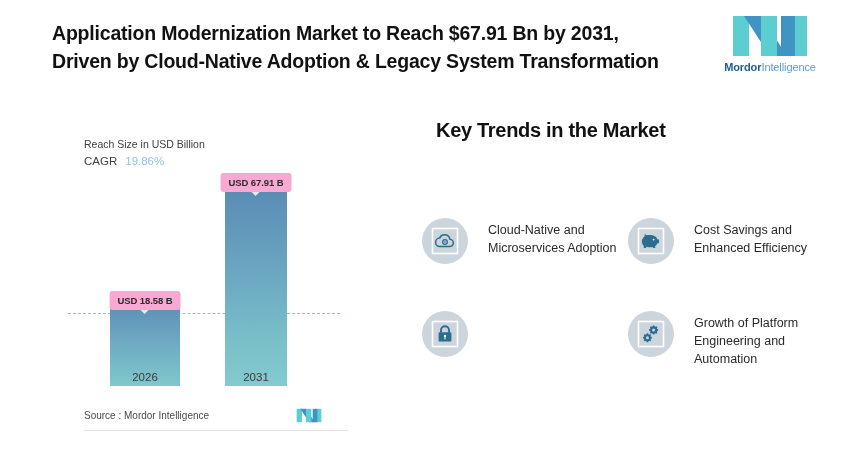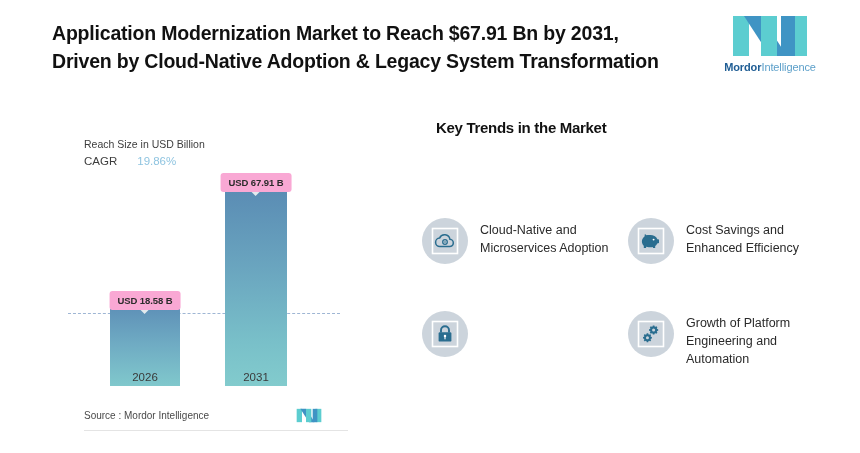--- a/index.html
+++ b/index.html
@@ -79,21 +79,21 @@
   }
   .chart-cagr {
     position: absolute;
     left: 22px; top: 47px;
     font-size: 11.5px;
     color: #3d3d3d;
     white-space: nowrap;
   }
   .chart-cagr .cagr-val {
     color: #8fc4e0;
-    margin-left: 20px;
+    margin-left: 8px;
   }
 
   .plot {
     position: absolute;
     left: 0; top: 58px;
     width: 282px; height: 220px;
   }
   .dashline {
     position: absolute;
     left: 6px;
@@ -162,38 +162,38 @@
 
   
   .trends {
     position: absolute;
     left: 404px; top: 108px;
     width: 430px; height: 300px;
   }
   .trends-title {
     position: absolute;
     left: 32px; top: 11px;
-    font-size: 15px;
+    font-size: 20px;
     font-weight: bold;
     color: #111111;
     letter-spacing: -0.3px;
     white-space: nowrap;
   }
   .trend-grid {
     position: absolute;
     left: 18px; top: 108px;
     width: 412px;
     display: grid;
     grid-template-columns: 206px 206px;
     grid-template-rows: 93px 93px;
   }
   .trend-item {
     display: flex;
     align-items: flex-start;
-    gap: 12px;
+    gap: 20px;
   }
   .trend-circle {
     flex: 0 0 auto;
     width: 46px; height: 46px;
     border-radius: 50%;
     background: #ccd4dc;
     display: flex;
     align-items: center;
     justify-content: center;
     margin-top: 2px;

